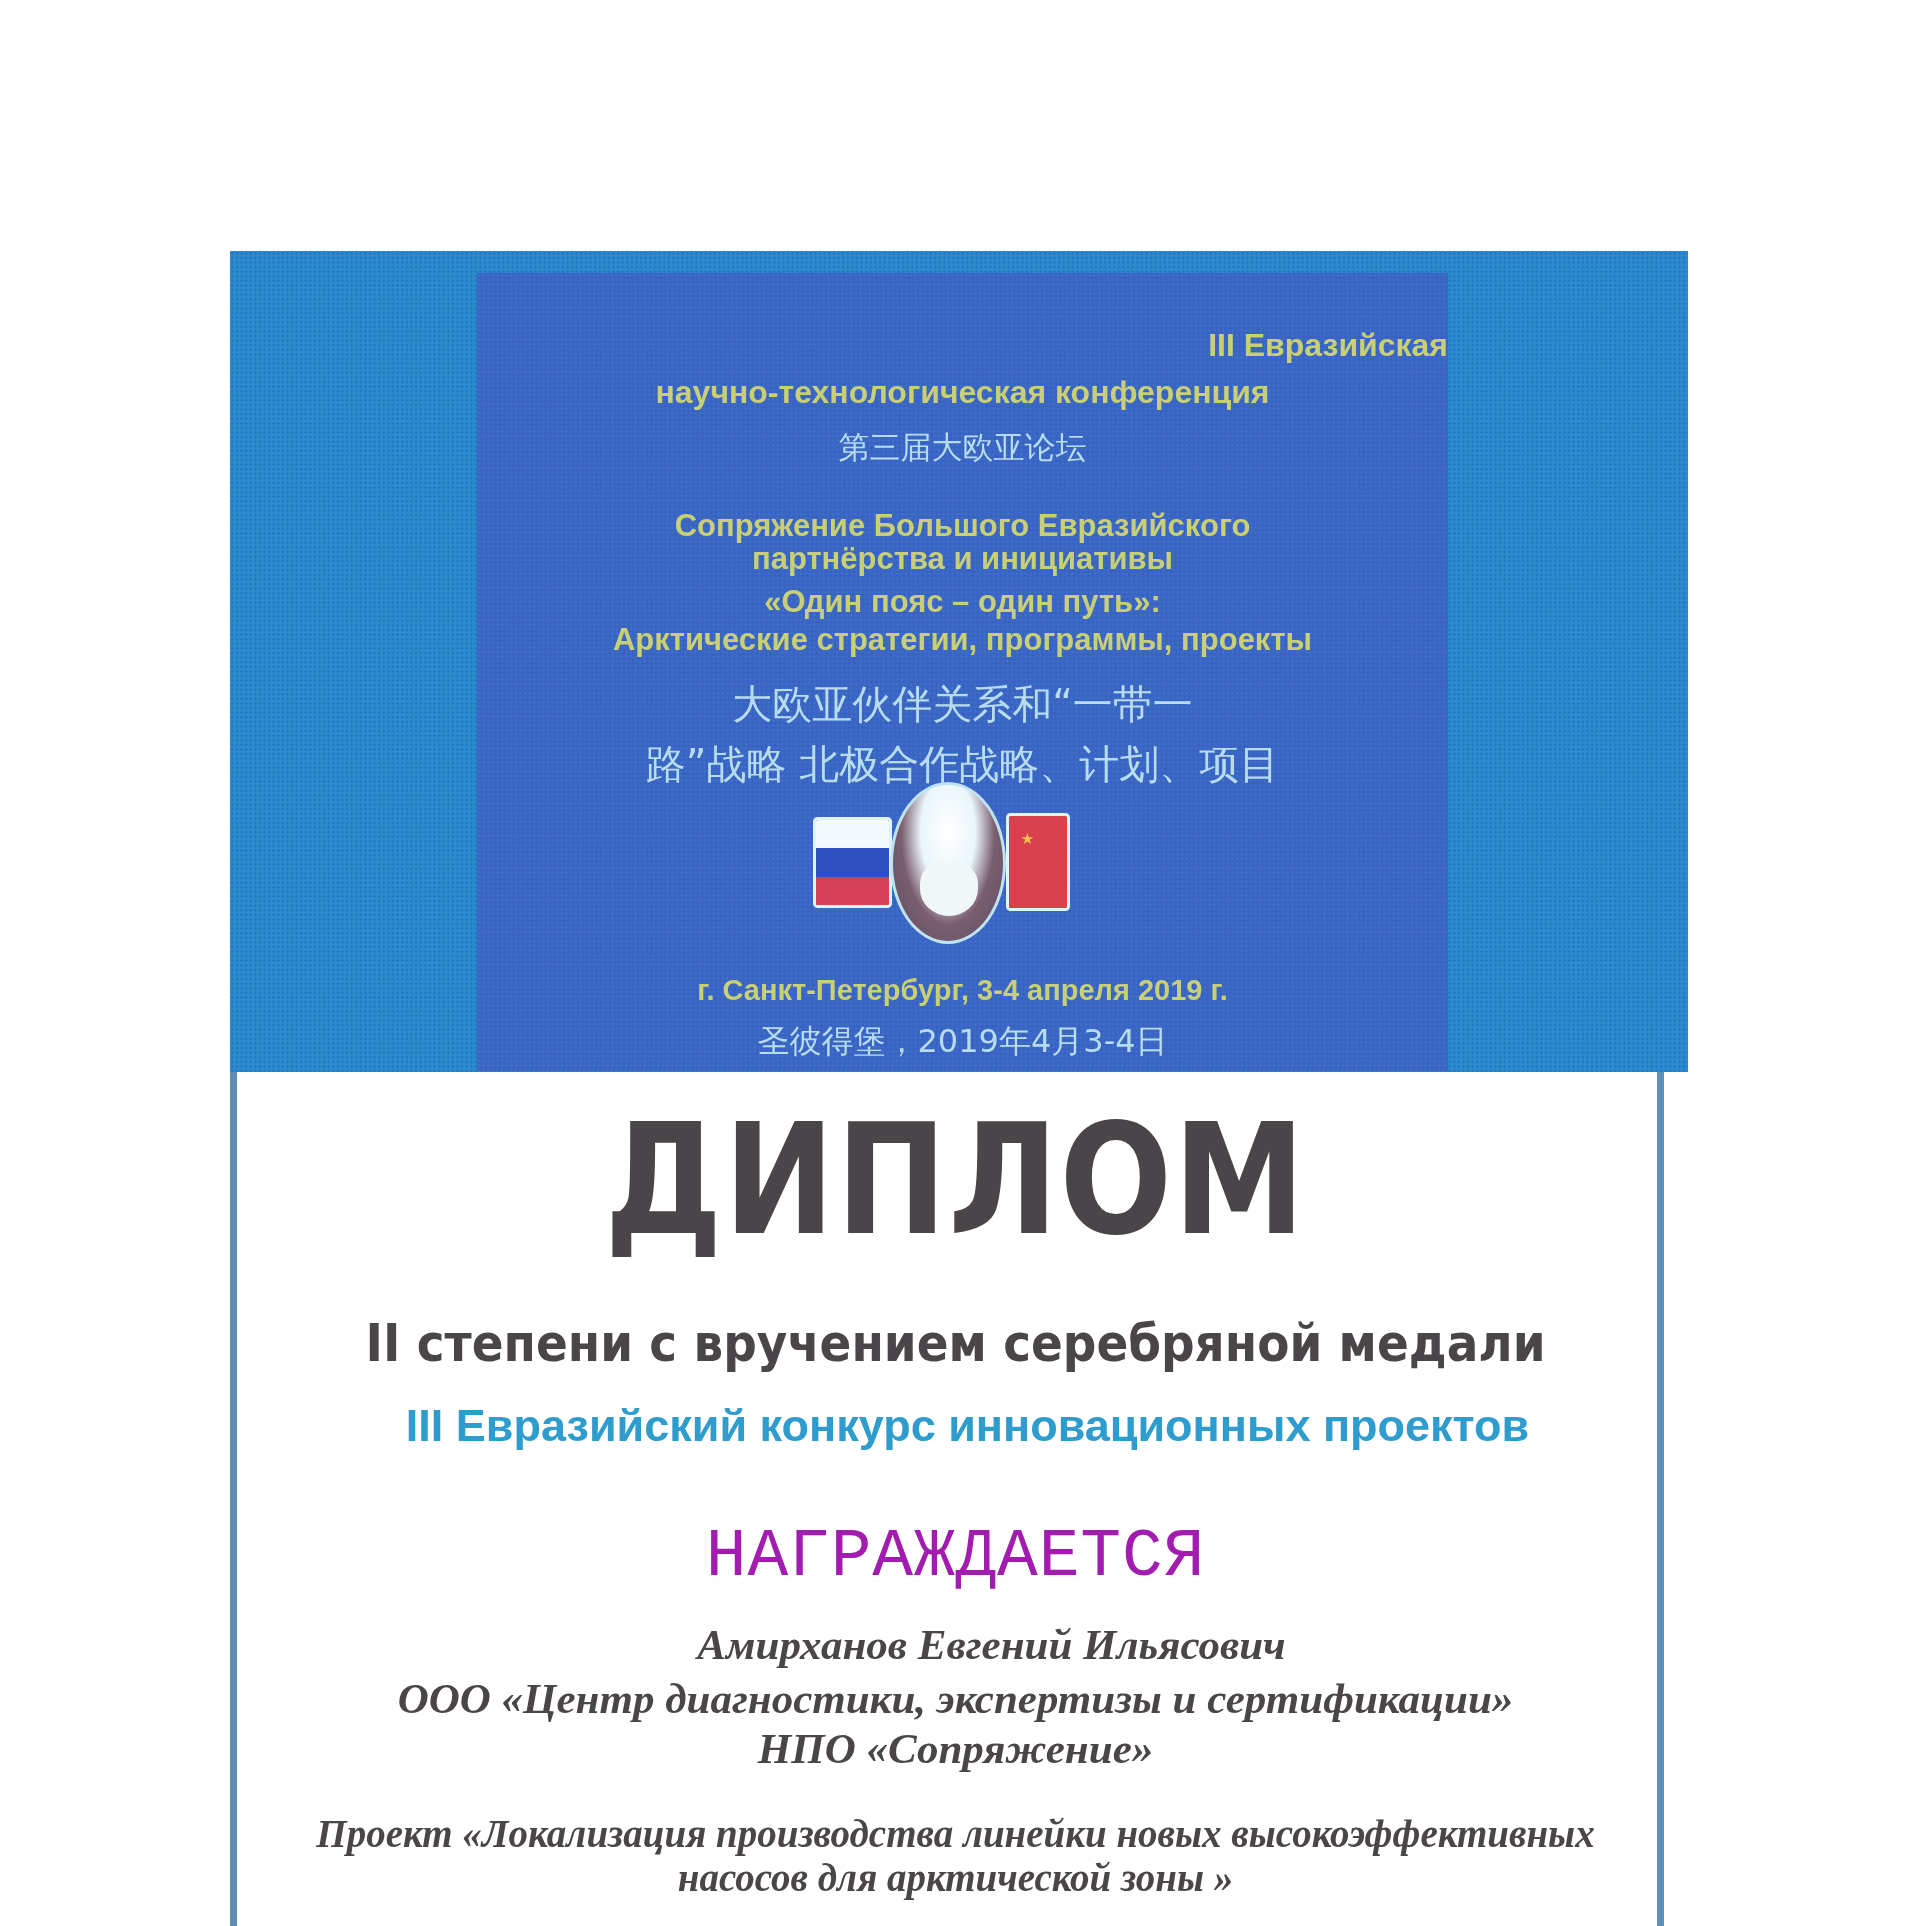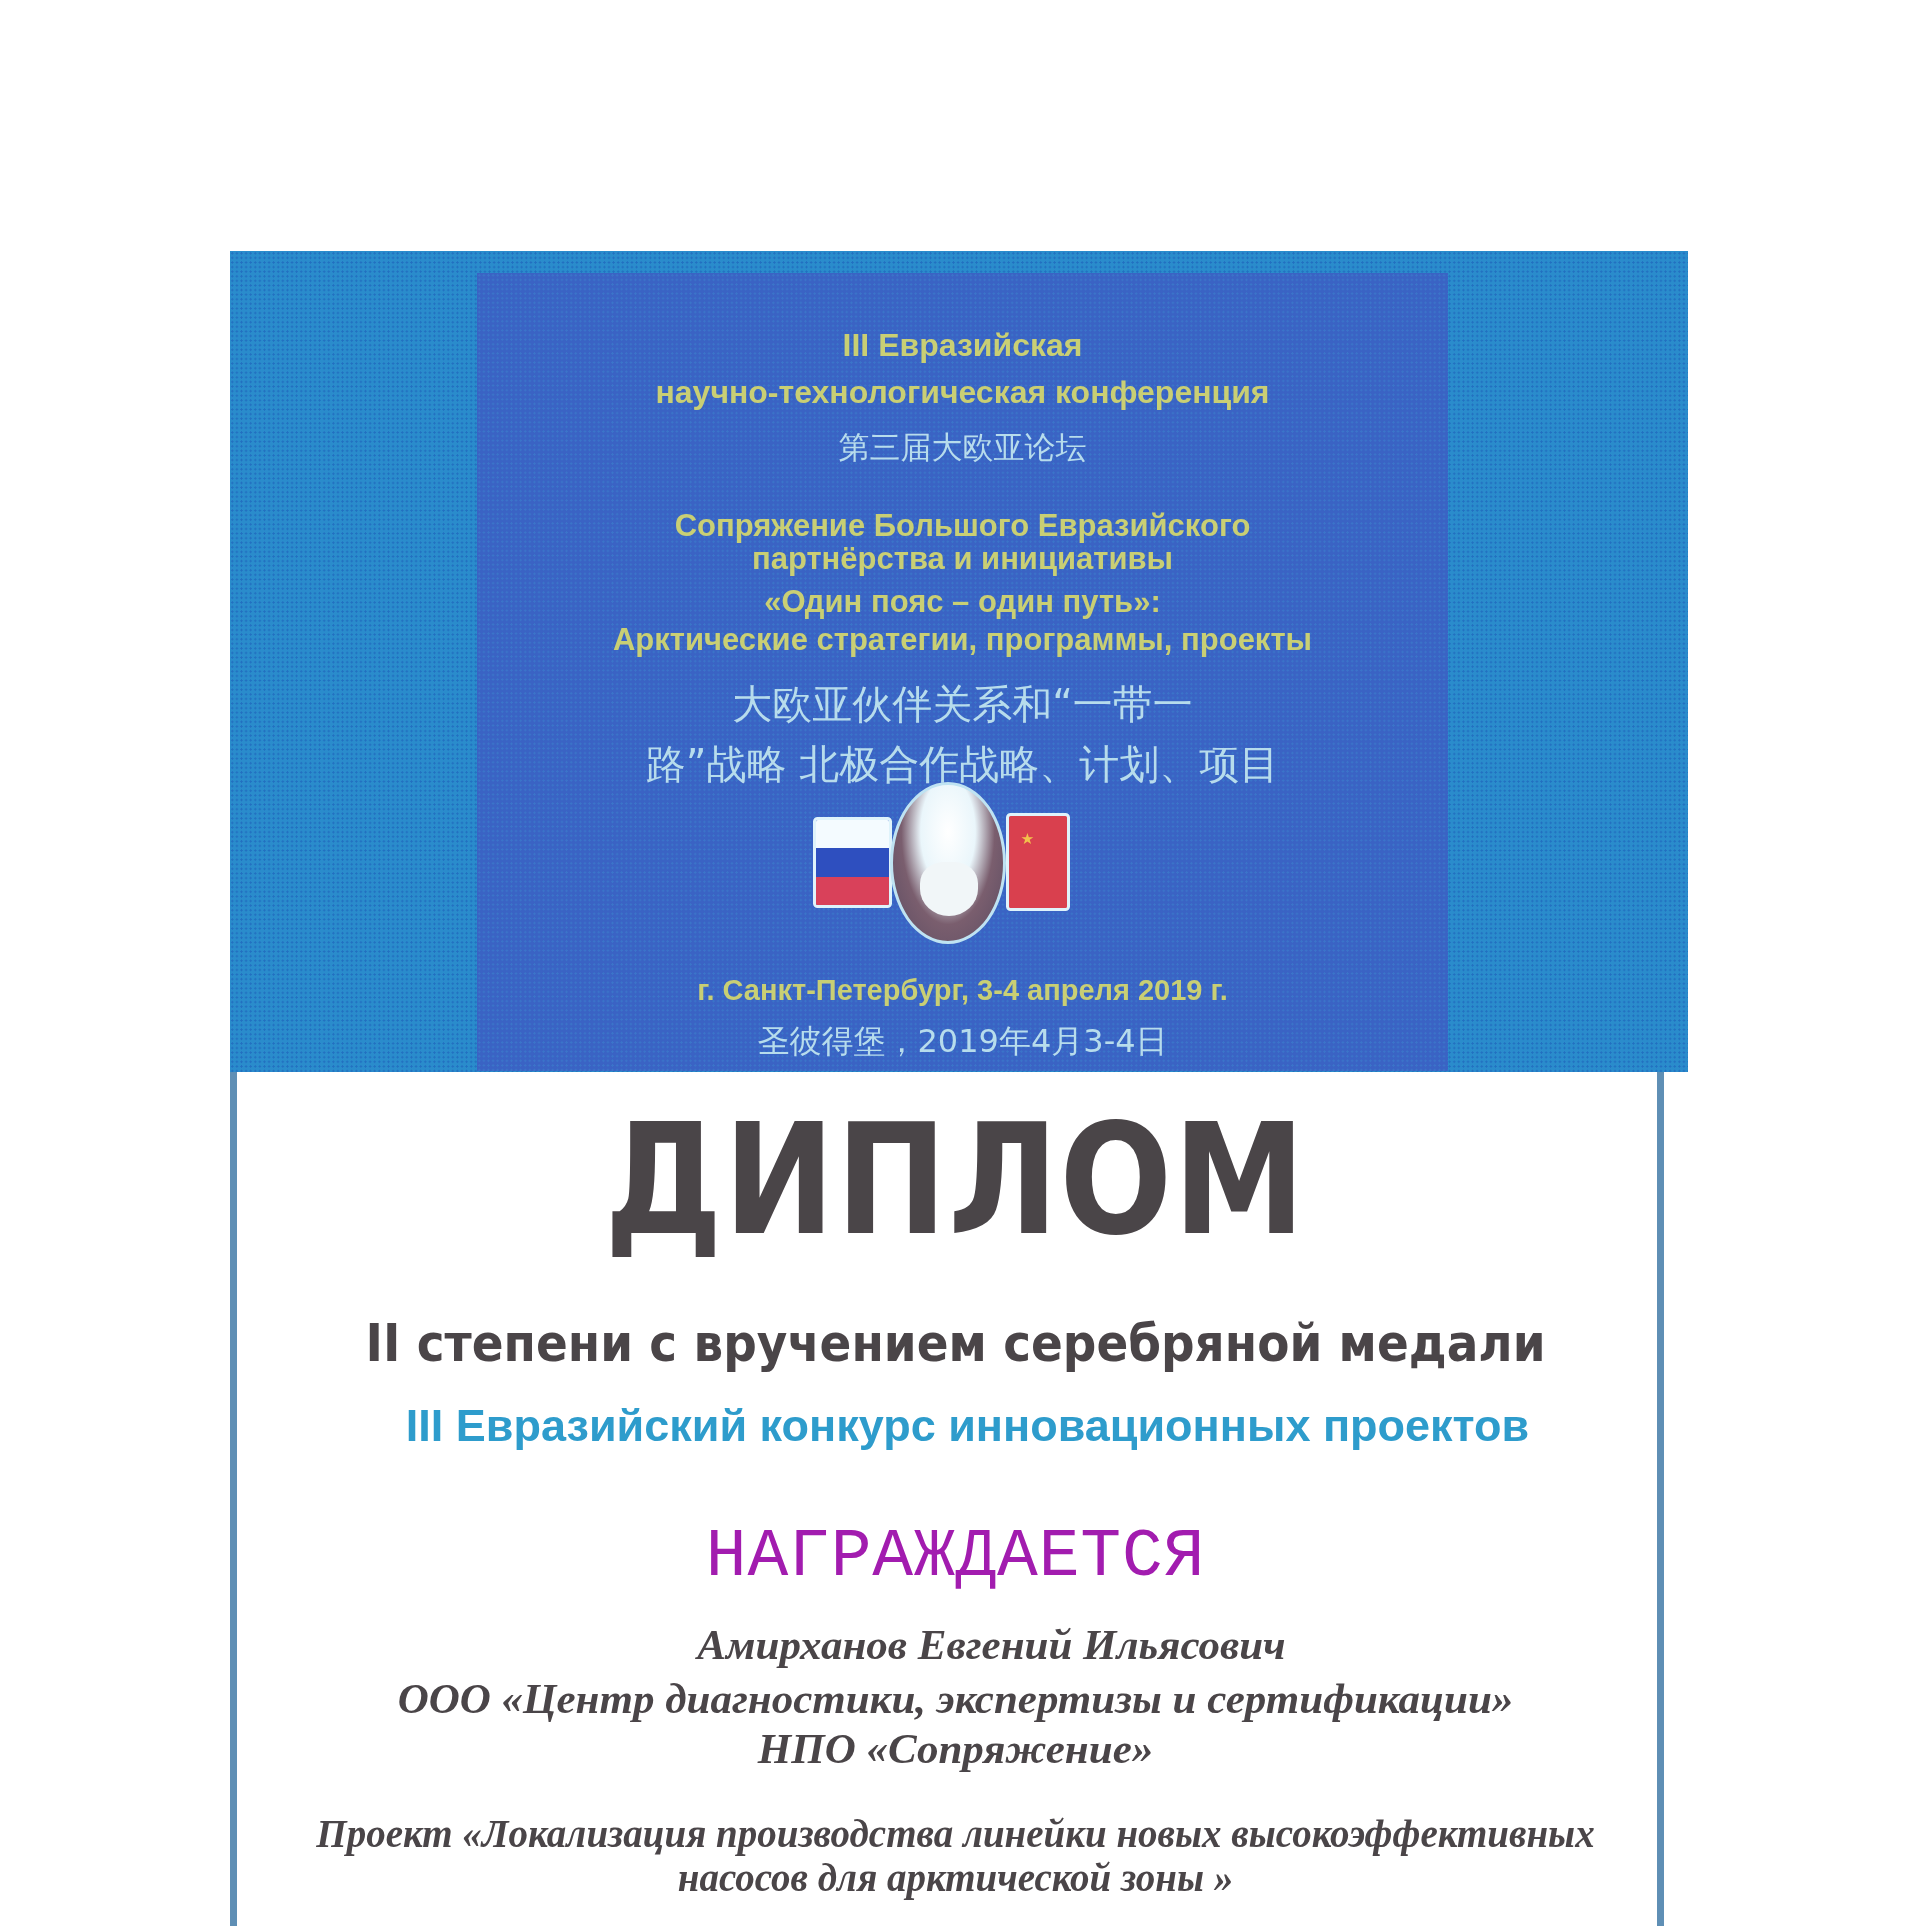--- a/index.html
+++ b/index.html
@@ -54,21 +54,21 @@
 </style>
 </head>
 <body>
 
 <div class="page">
 
   <div class="frame"></div>
 
   <div class="band">
     <div class="band-inner">
-      <div class="hdr yellow" style="top:54px;font-size:32px;">III Евразийская</div>
+      <div class="hdr yellow" style="top:54px;font-size:32px;text-align:right;">III Евразийская</div>
       <div class="hdr yellow" style="top:101px;font-size:32px;">научно-технологическая конференция</div>
       <div class="hdr yellow" style="top:235px;font-size:31px;">Сопряжение Большого Евразийского</div>
       <div class="hdr cn" style="top:154px;font-size:31px;">第三届大欧亚论坛</div>
       <div class="hdr yellow" style="top:268px;font-size:31px;">партнёрства и инициативы</div>
       <div class="hdr yellow" style="top:349px;font-size:31px;">Арктические стратегии, программы, проекты</div>
       <div class="hdr yellow" style="top:311px;font-size:31px;">«Один пояс – один путь»:</div>
       <div class="hdr cn" style="top:404px;font-size:40px;">大欧亚伙伴关系和“一带一</div>
       <div class="hdr cn" style="top:464px;font-size:40px;">路”战略 北极合作战略、计划、项目</div>
       <div class="hdr yellow" style="top:701px;font-size:29px;">г. Санкт-Петербург, 3-4 апреля 2019 г.</div>
       <div class="hdr cn" style="top:747px;font-size:32px;">圣彼得堡，2019年4月3-4日</div>

